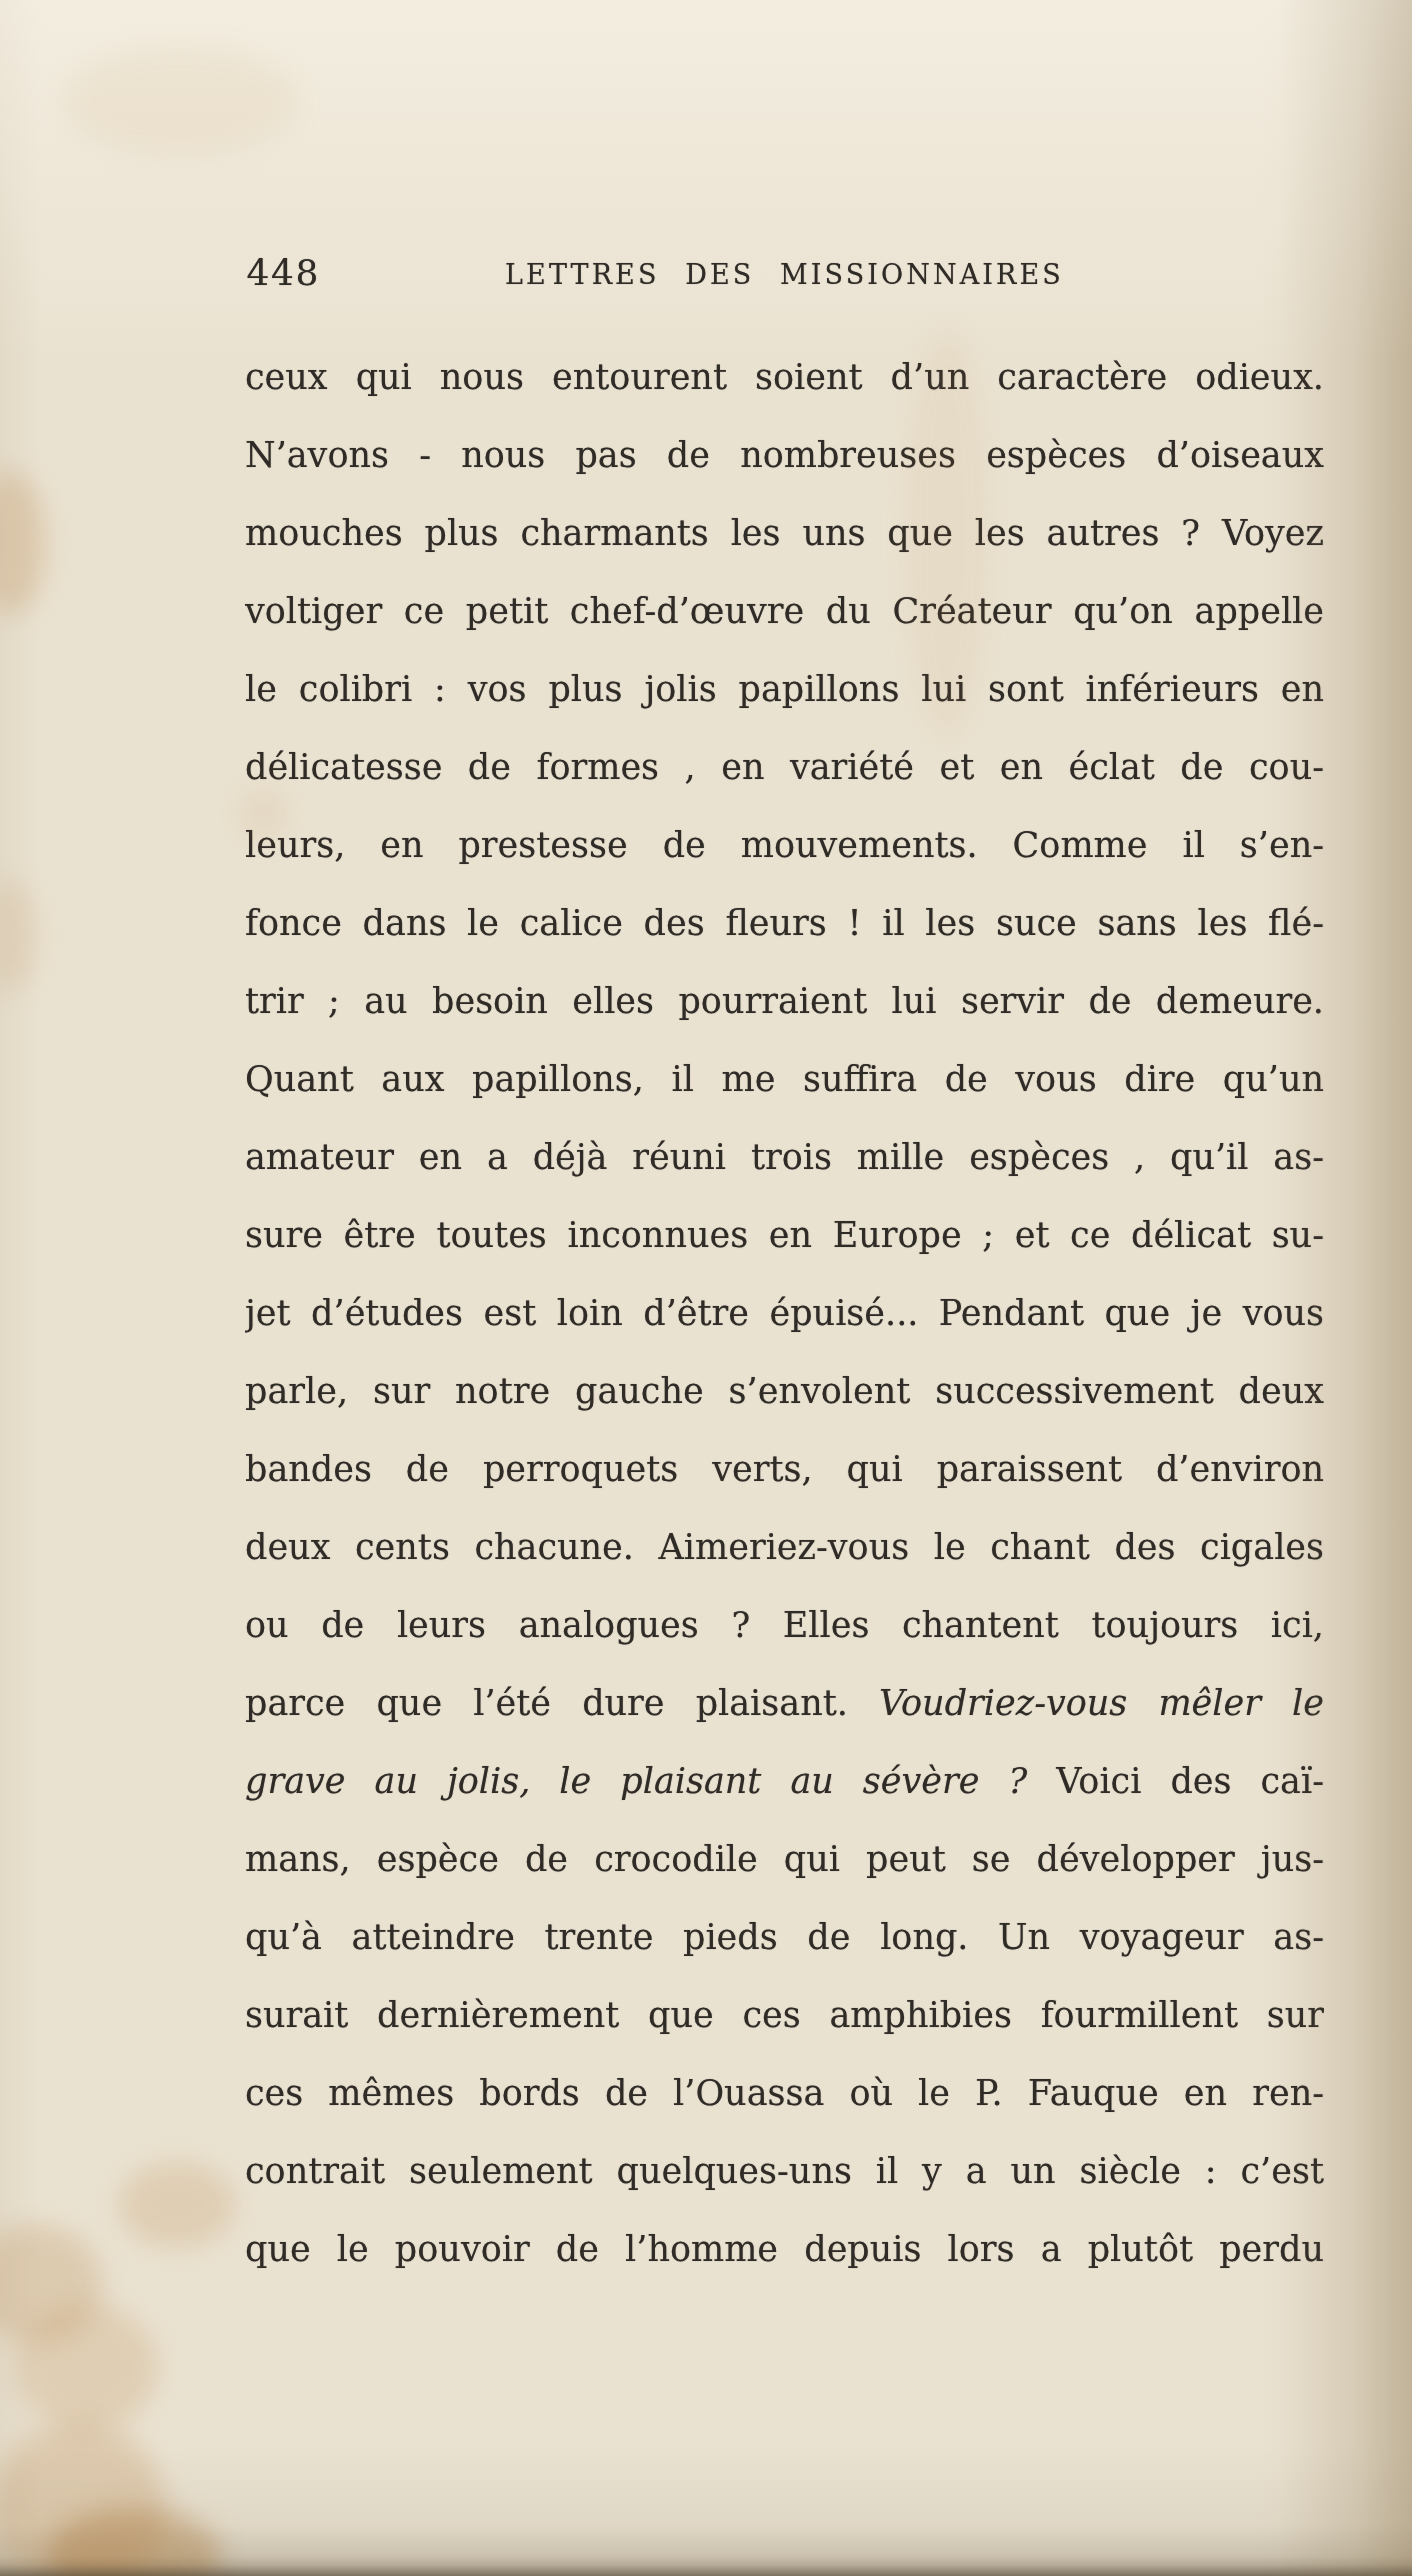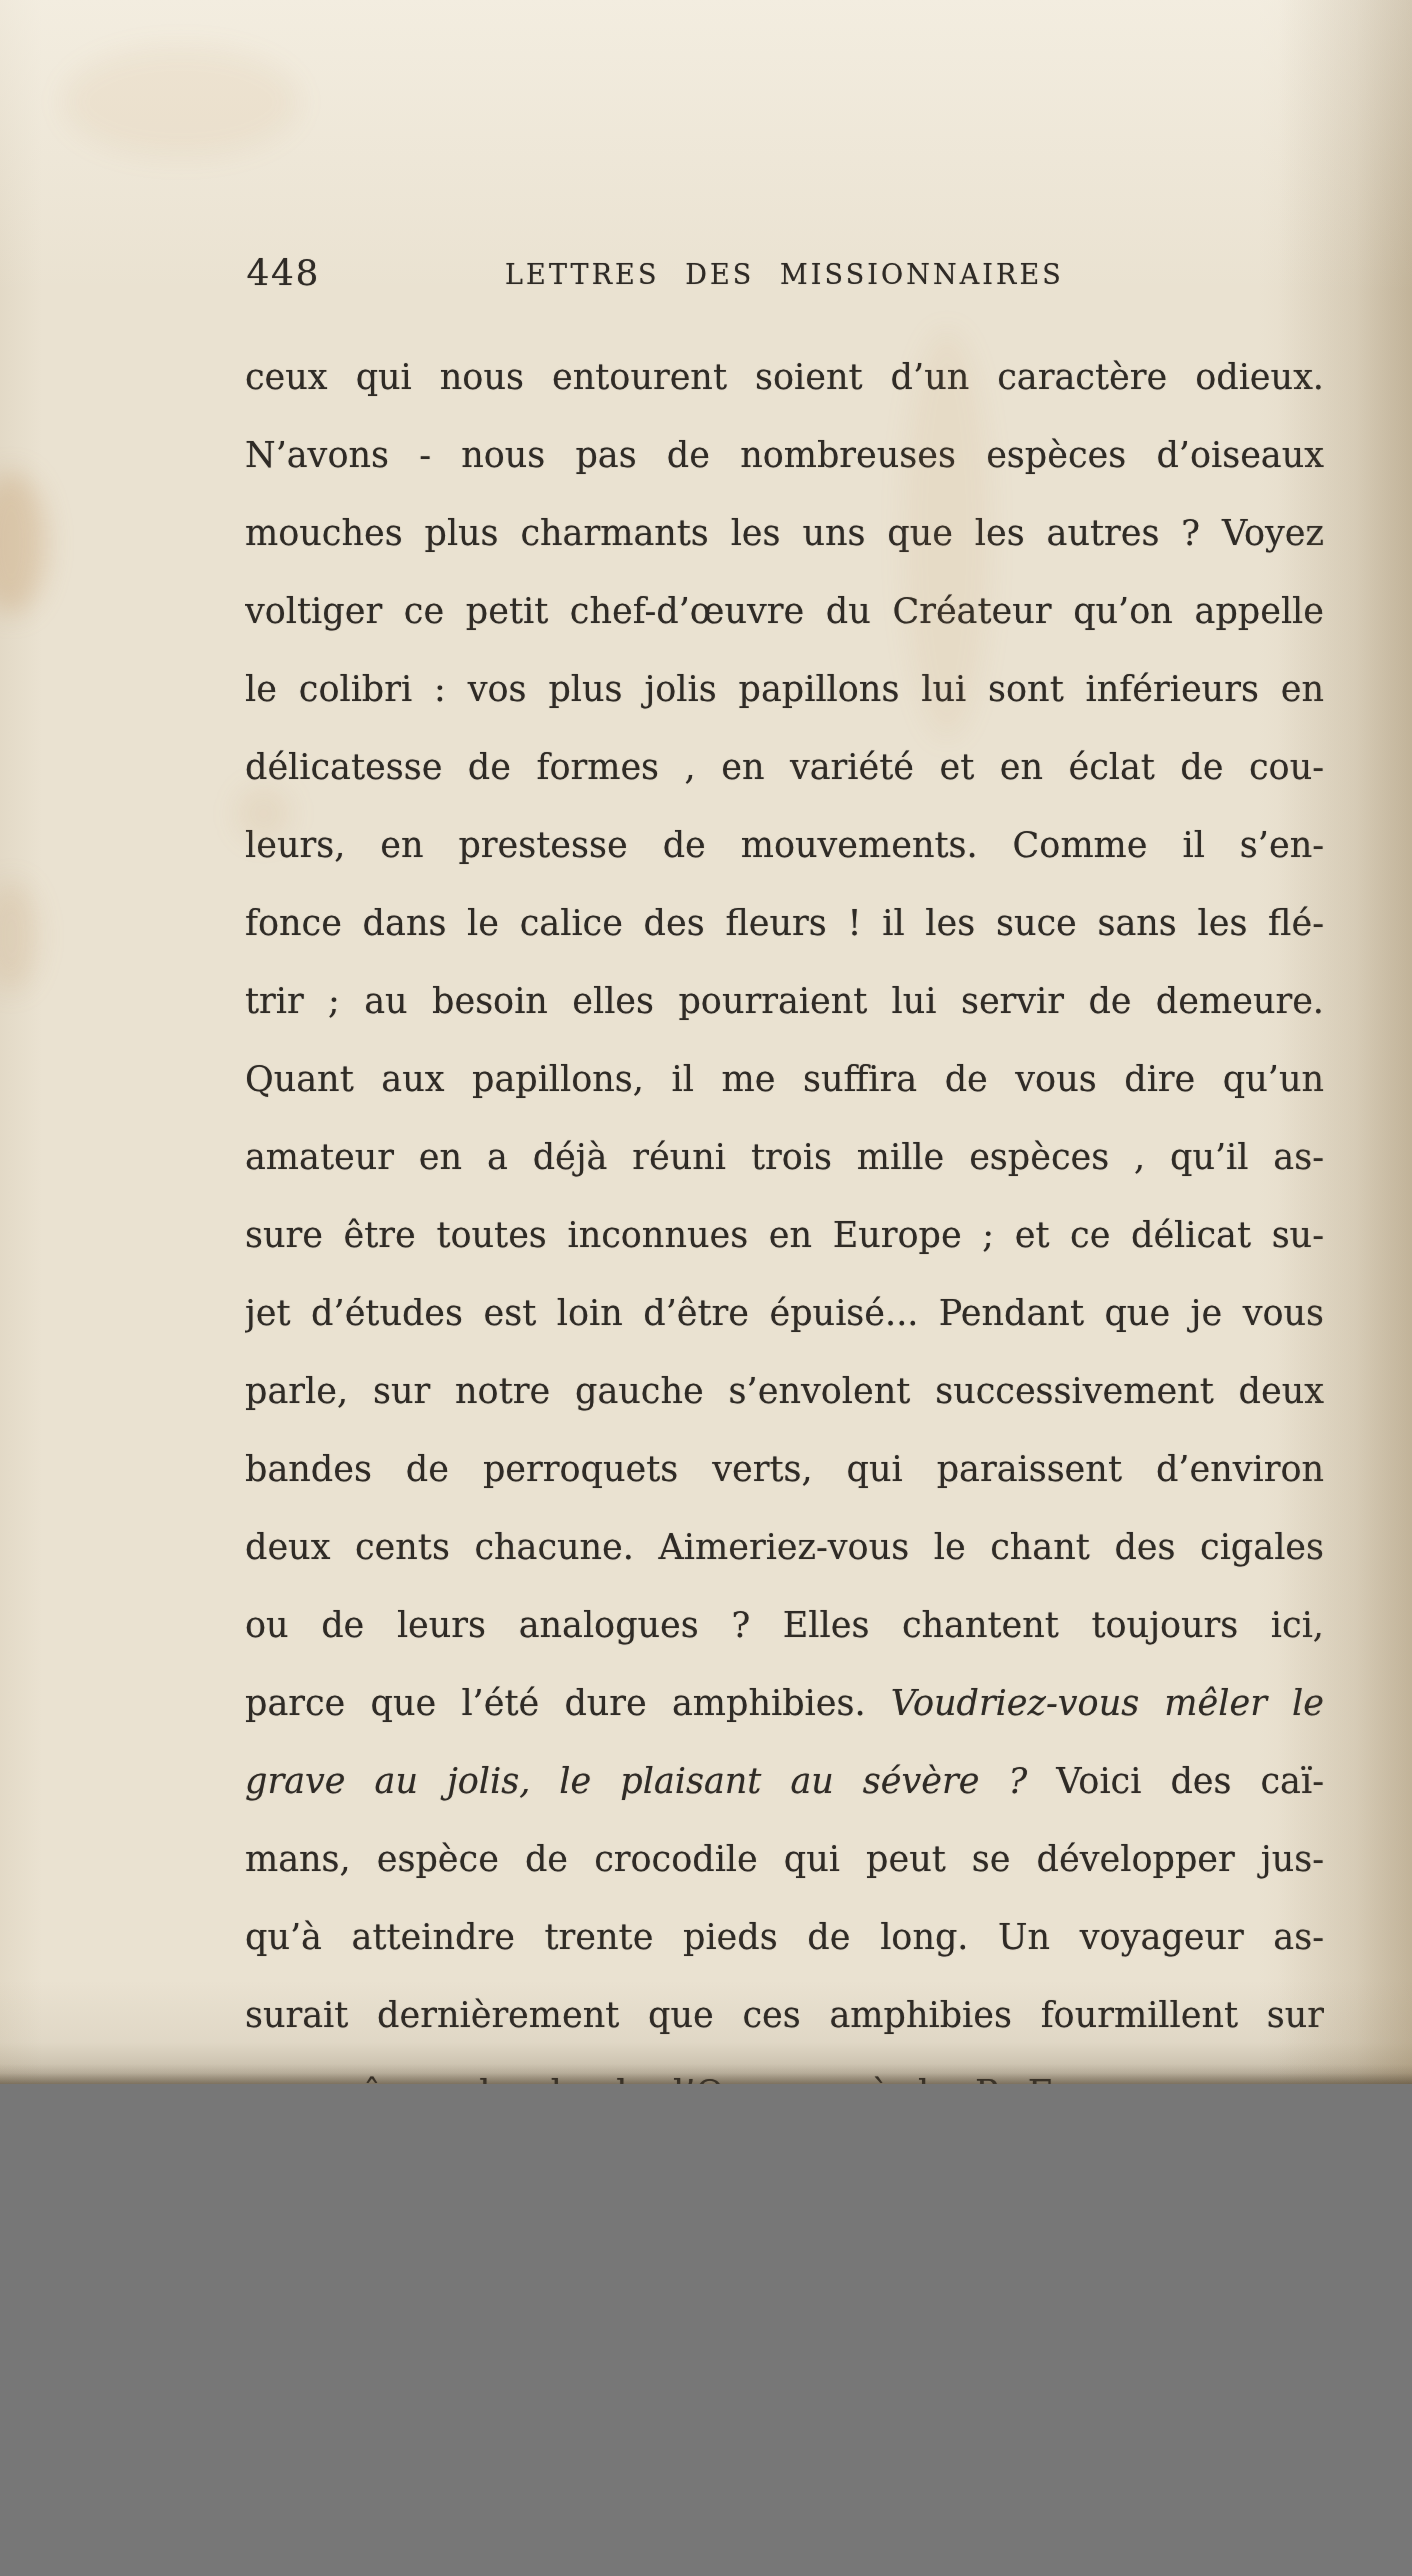--- a/index.html
+++ b/index.html
@@ -3,21 +3,21 @@
 <meta charset="utf-8">
 <style>
   :root{
     --paper:#eae2d1;
     --ink:#2f2b26;
     --stain:#b9894e;
   }
   html,body{margin:0;padding:0;background:#777;}
   .page{
     position:relative;
-    width:1412px;height:2084px;
+    width:1412px;height:2576px;
     background-color:var(--paper);
     background-image:
       linear-gradient(180deg, rgba(250,246,236,0.55) 0%, rgba(250,246,236,0) 14%),
       linear-gradient(270deg, rgba(150,128,90,0.30) 0%, rgba(150,128,90,0.10) 4%, rgba(150,128,90,0) 11%),
       linear-gradient(90deg, rgba(160,140,105,0.10) 0%, rgba(160,140,105,0) 3%),
       linear-gradient(0deg, rgba(105,90,65,0.35) 0%, rgba(105,90,65,0.08) 2%, rgba(105,90,65,0) 5%);
     overflow:hidden;
     font-family:"DejaVu Serif","Liberation Serif",serif;
     color:var(--ink);
   }
@@ -83,21 +83,21 @@
       <p class="text-line"><span>fonce dans le calice des fleurs ! il les suce sans les flé-</span></p>
       <p class="text-line"><span>trir ; au besoin elles pourraient lui servir de demeure.</span></p>
       <p class="text-line"><span>Quant aux papillons, il me suffira de vous dire qu’un</span></p>
       <p class="text-line"><span>amateur en a déjà réuni trois mille espèces , qu’il as-</span></p>
       <p class="text-line"><span>sure être toutes inconnues en Europe ; et ce délicat su-</span></p>
       <p class="text-line"><span>jet d’études est loin d’être épuisé... Pendant que je vous</span></p>
       <p class="text-line"><span>parle, sur notre gauche s’envolent successivement deux</span></p>
       <p class="text-line"><span>bandes de perroquets verts, qui paraissent d’environ</span></p>
       <p class="text-line"><span>deux cents chacune. Aimeriez-vous le chant des cigales</span></p>
       <p class="text-line"><span>ou de leurs analogues ? Elles chantent toujours ici,</span></p>
-      <p class="text-line"><span>parce que l’été dure amphibies. </span><span class="italic">Voudriez-vous mêler le</span></p>
+      <p class="text-line"><span>parce que l’été dure plaisant. </span><span class="italic">Voudriez-vous mêler le</span></p>
       <p class="text-line"><span class="italic">grave au jolis, le plaisant au sévère ? </span><span>Voici des caï-</span></p>
       <p class="text-line"><span>mans, espèce de crocodile qui peut se développer jus-</span></p>
       <p class="text-line"><span>qu’à atteindre trente pieds de long. Un voyageur as-</span></p>
       <p class="text-line"><span>surait dernièrement que ces amphibies fourmillent sur</span></p>
       <p class="text-line"><span>ces mêmes bords de l’Ouassa où le P. Fauque en ren-</span></p>
       <p class="text-line"><span>contrait seulement quelques-uns il y a un siècle : c’est</span></p>
       <p class="text-line"><span>que le pouvoir de l’homme depuis lors a plutôt perdu</span></p>
     </div>
 
   <div class="stain" style="left:63px;top:47px;width:236px;height:110px;background:rgba(185,137,78,0.08);"></div>

